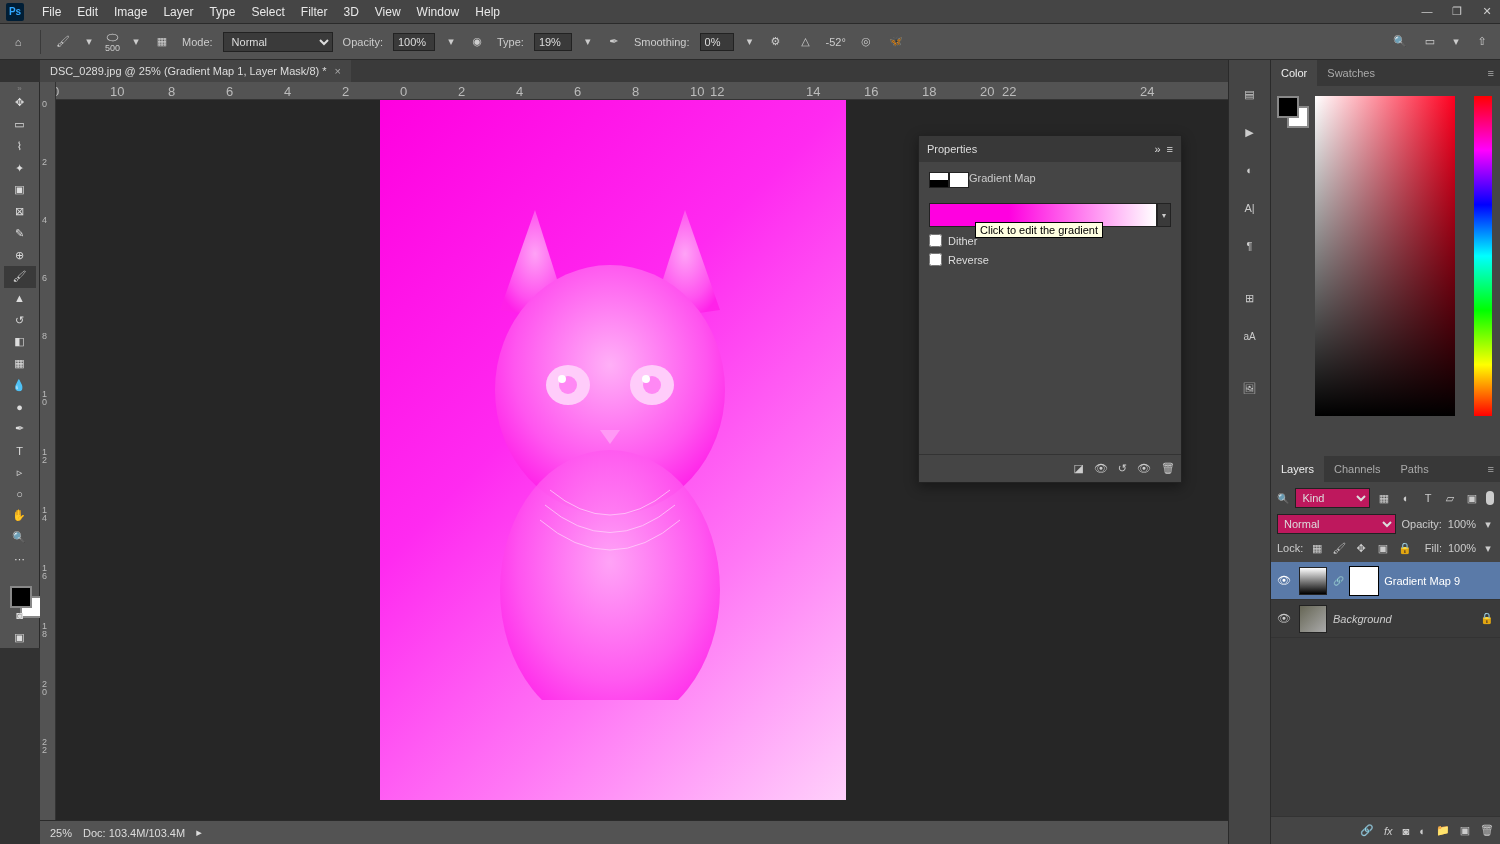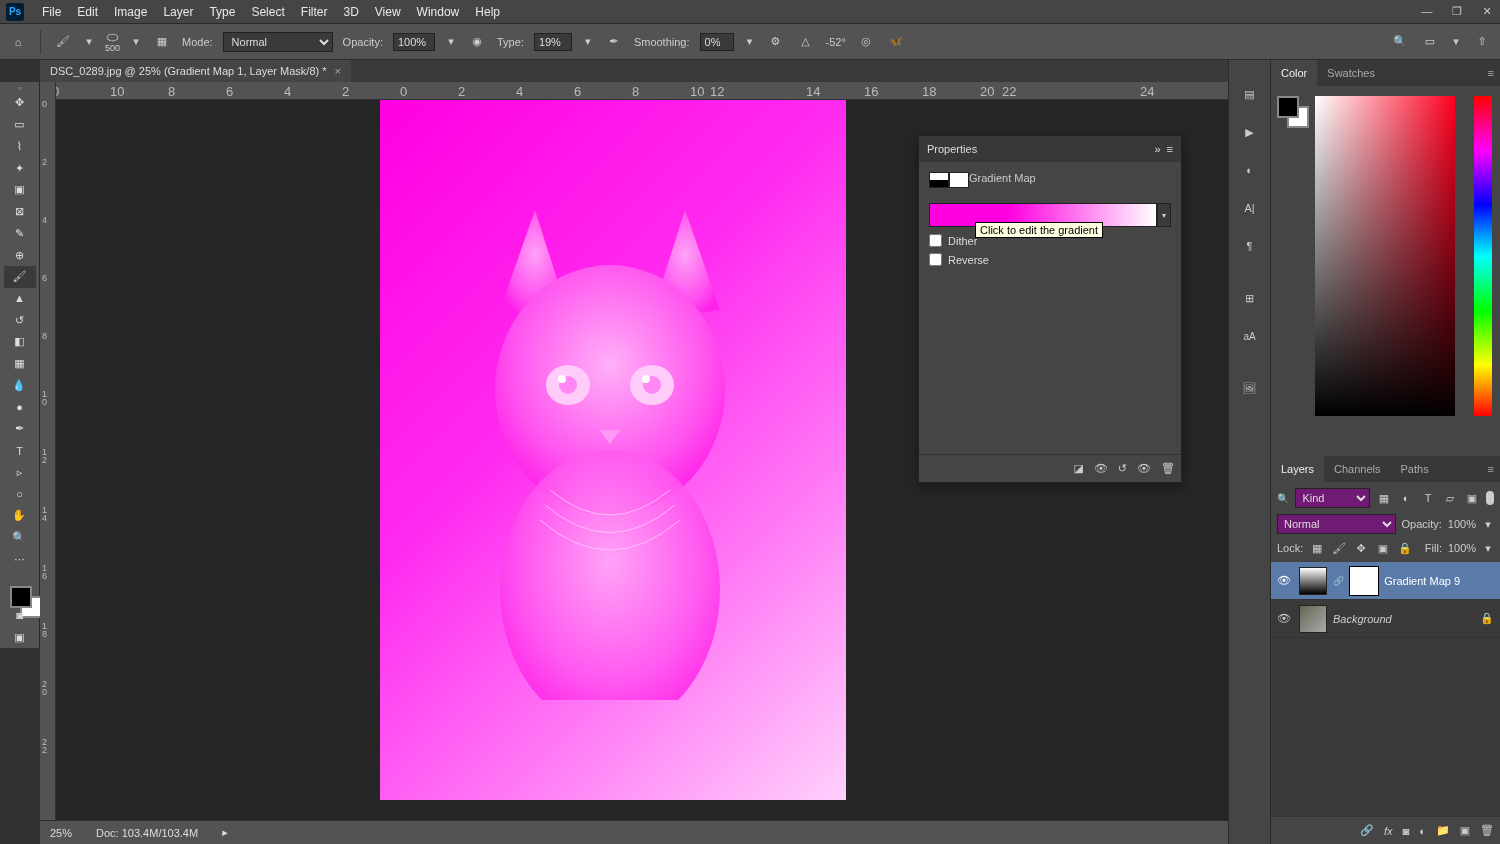--- a/index.html
+++ b/index.html
@@ -28,21 +28,21 @@
 
 .ruler-h { position:absolute; left:56px; top:82px; right:272px; height:18px; background:#535353; border-bottom:1px solid #333; }
 .ruler-h .tick { position:absolute; top:2px; font-size:13px; color:#bbb; }
 .ruler-v { position:absolute; left:40px; top:82px; width:16px; bottom:24px; background:#535353; border-right:1px solid #333; }
 .ruler-v .tick { position:absolute; left:2px; font-size:9px; color:#bbb; }
 
 .canvas-area { position:absolute; left:56px; top:100px; right:272px; bottom:24px; background:#262626; overflow:hidden; }
 .doc { position:absolute; left:324px; top:0; width:466px; height:700px; background:linear-gradient(135deg,#ff00e0 0%,#ff2af0 40%,#ff77f5 70%,#ffd0fb 100%); }
 .cat { position:absolute; left:60px; top:60px; width:340px; height:540px; }
 
-.statusbar { position:absolute; left:40px; bottom:0; right:272px; height:24px; background:#535353; border-top:1px solid #2a2a2a; display:flex; align-items:center; padding:0 10px; font-size:11px; color:#ddd; gap:24px; }
+.statusbar { position:absolute; left:40px; bottom:0; right:272px; height:24px; background:#535353; border-top:1px solid #2a2a2a; display:flex; align-items:center; padding:0 10px; font-size:11px; color:#ddd; gap:11px; }
 
 
 .props { position:absolute; left:918px; top:135px; width:264px; height:348px; background:#454545; border:1px solid #222; display:flex; flex-direction:column; box-shadow:0 4px 12px rgba(0,0,0,.4); }
 .props .head { height:26px; background:#383838; display:flex; align-items:center; padding:0 8px; font-size:11px; color:#ddd; justify-content:space-between; }
 .props .head .flyout { display:flex; gap:6px; }
 .props .body { padding:10px; flex:1; position:relative; }
 .props .gm-row { display:flex; align-items:flex-start; margin-bottom:14px; }
 .props .gm-swatch { width:20px; height:16px; border:1px solid #222; background:linear-gradient(to bottom,#fff 50%,#000 50%); }
 .props .gm-mask { width:20px; height:16px; border:1px solid #222; background:#fff; }
 .gradbar-wrap { display:flex; align-items:center; height:26px; }
@@ -66,21 +66,21 @@
 .color-panel { height:370px; position:relative; }
 .fgbg { position:absolute; left:6px; top:10px; }
 .fgbg .fg { width:22px; height:22px; background:#000; border:2px solid #888; position:absolute; }
 .fgbg .bg { width:22px; height:22px; background:#fff; border:2px solid #888; position:absolute; left:10px; top:10px; }
 .satval { position:absolute; left:44px; top:10px; width:140px; height:320px; background:linear-gradient(to bottom,transparent,#000),linear-gradient(to right,#fff,#ff0020); }
 .hue { position:absolute; right:8px; top:10px; width:18px; height:320px; background:linear-gradient(to bottom,#ff0000 0%,#ff00ff 17%,#0000ff 34%,#00ffff 50%,#00ff00 67%,#ffff00 84%,#ff0000 100%); }
 
 .layers-panel { flex:1; display:flex; flex-direction:column; }
 .lay-opts { padding:6px 6px; display:flex; flex-direction:column; gap:6px; background:#454545; font-size:11px; }
 .lay-opts .row { display:flex; align-items:center; gap:6px; }
-.lay-opts select { flex:1; background:#701a75; color:#ddd; border:1px solid #222; font-size:11px; padding:2px; }
+.lay-opts select { flex:1; background:#be185d; color:#ddd; border:1px solid #222; font-size:11px; padding:2px; }
 .lay-opts .mini { width:16px; height:16px; display:flex; align-items:center; justify-content:center; cursor:pointer; }
 .lay-list { flex:1; background:#3a3a3a; overflow:auto; }
 .layer { display:flex; align-items:center; height:38px; border-bottom:1px solid #333; padding:0 6px; gap:6px; }
 .layer.sel { background:#5a7aa8; color:#fff; }
 .layer .eye { width:16px; cursor:pointer; }
 .layer .thumb { width:28px; height:28px; border:1px solid #222; }
 .layers-foot { height:28px; background:#454545; border-top:1px solid #333; display:flex; align-items:center; justify-content:flex-end; gap:10px; padding:0 6px; }
 
 svg { width:16px; height:16px; }
 </style>

